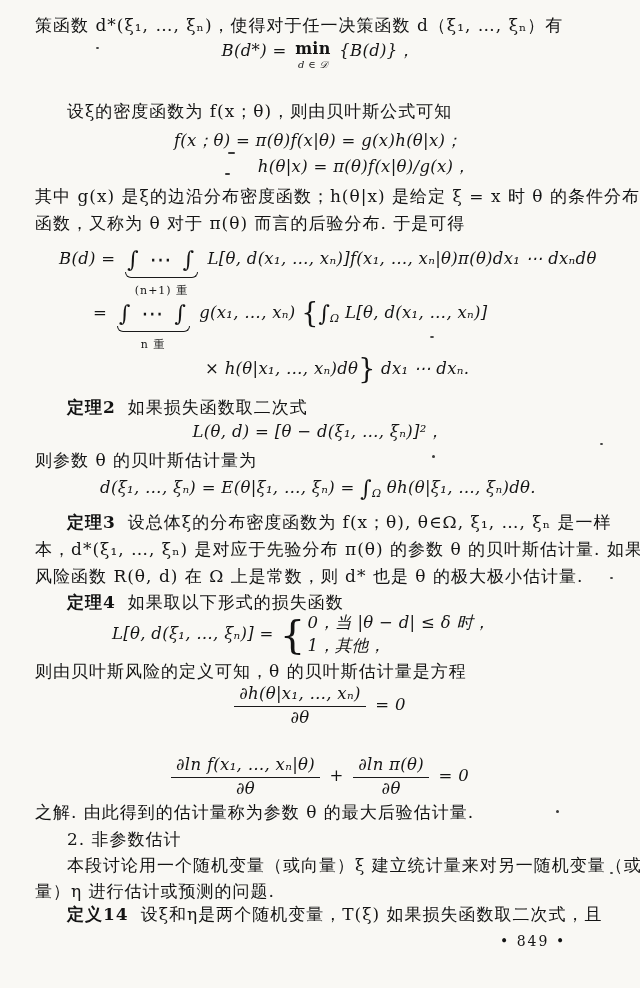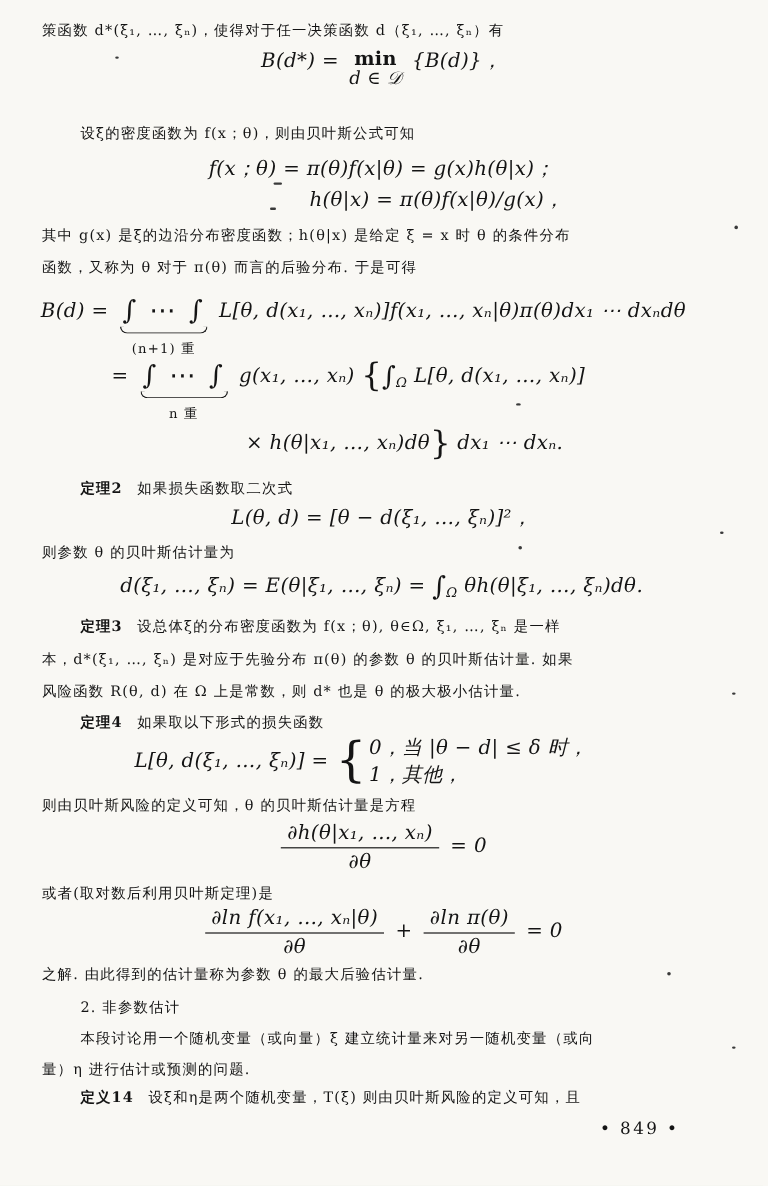--- a/index.html
+++ b/index.html
@@ -6,29 +6,29 @@
   body{width:640px;height:988px;background:#efeeea;overflow:hidden;}
   .page{
     position:relative;width:640px;height:988px;
     background:#f9f8f4;
     color:#141414;
     font-family:"DejaVu Serif","Liberation Serif",serif;
     overflow:hidden;
   }
   .abs{position:absolute;white-space:nowrap;}
   
-  .t{font-size:12px;letter-spacing:1px;line-height:22px;text-align:right;}
+  .t{font-size:17px;letter-spacing:1px;line-height:22px;text-align:right;}
   .thm-label{font-weight:700;margin-right:12px;}
   
   .f{font-size:16.5px;font-style:italic;letter-spacing:0.3px;line-height:22px;}
   .center{left:0;width:636px;text-align:center;}
   
   .stackgroup{display:inline-flex;flex-direction:column;align-items:center;vertical-align:top;margin:0 3px;}
   .stack-top{font-style:normal;font-weight:700;font-size:16px;line-height:18px;}
-  .stack-sub{font-size:15px;line-height:12px;margin-top:1px;}
+  .stack-sub{font-size:10px;line-height:12px;margin-top:1px;}
   
   .ubgroup{display:inline-flex;flex-direction:column;vertical-align:top;margin:0 4px;}
   .ints{font-size:22px;font-style:normal;line-height:24px;letter-spacing:2px;padding:0 2px;}
   .ubrace{align-self:stretch;height:5px;border-left:1.5px solid #1a1a1a;border-right:1.5px solid #1a1a1a;border-bottom:1.5px solid #1a1a1a;border-radius:0 0 6px 6px;margin-top:0px;}
   .ublabel{align-self:center;width:0;display:flex;justify-content:center;margin-top:2px;}
   .ublabel span{font-size:11px;font-style:normal;white-space:nowrap;letter-spacing:1px;}
   
   .bigint{font-size:22px;font-style:normal;vertical-align:-3px;}
   .isub{font-size:11px;font-style:italic;}
   
@@ -64,21 +64,21 @@
 
 
   <div class="abs t" style="top:100px;left:67px;">设ξ的密度函数为 f(x；θ)，则由贝叶斯公式可知</div>
 
   <div class="abs f center" style="top:130px;">f(x；θ) = π(θ)f(x|θ) = g(x)h(θ|x)；</div>
   <div class="abs f center" style="top:156px;padding-left:46px;">h(θ|x) = π(θ)f(x|θ)/g(x)，</div>
 
   <div class="abs t" style="top:185px;left:35px;">其中 g(x) 是ξ的边沿分布密度函数；h(θ|x) 是给定 ξ = x 时 θ 的条件分布</div>
   <div class="abs t" style="top:212px;left:35px;">函数，又称为 θ 对于 π(θ) 而言的后验分布. 于是可得</div>
 
-  <div class="abs f" style="top:248px;left:34px;">
+  <div class="abs f" style="top:248px;left:59px;">
     <span>B(d) =</span>
     <span class="ubgroup">
       <span class="ints">∫ ⋯ ∫</span>
       <span class="ubrace"></span>
       <span class="ublabel">
           <span>(n+1) 重</span>
         </span>
     </span>
     <span>L[θ, d(x₁, …, xₙ)]f(x₁, …, xₙ|θ)π(θ)dx₁ ⋯ dxₙdθ</span>
   </div>
@@ -138,42 +138,41 @@
   <div class="abs t" style="top:660px;left:35px;">则由贝叶斯风险的定义可知，θ 的贝叶斯估计量是方程</div>
 
   <div class="abs f center" style="top:684px;">
     <span class="frac">
       <span class="num">∂h(θ|x₁, …, xₙ)</span>
       <span class="den">∂θ</span>
     </span>
     <span>= 0</span>
   </div>
 
-  <div class="abs t" style="top:733px;left:35px;">或者(取对数后利用贝叶斯定理)是</div>
 
   <div class="abs f center" style="top:755px;">
     <span class="frac">
       <span class="num">∂ln f(x₁, …, xₙ|θ)</span>
       <span class="den">∂θ</span>
     </span>
     <span>+</span>
     <span class="frac">
       <span class="num">∂ln π(θ)</span>
       <span class="den">∂θ</span>
     </span>
     <span>= 0</span>
   </div>
 
   <div class="abs t" style="top:801px;left:35px;">之解. 由此得到的估计量称为参数 θ 的最大后验估计量.</div>
   <div class="abs t" style="top:828px;left:67px;">2. 非参数估计</div>
   <div class="abs t" style="top:854px;left:67px;">本段讨论用一个随机变量（或向量）ξ 建立统计量来对另一随机变量（或向</div>
   <div class="abs t" style="top:880px;left:35px;">量）η 进行估计或预测的问题.</div>
 
   <div class="abs t" style="top:903px;left:67px;">
-    <span class="thm-label">定义14</span><span>设ξ和η是两个随机变量，T(ξ) 则由贝叶斯风险的定义可知，且</span>
+    <span class="thm-label">定义14</span><span>设ξ和η是两个随机变量，T(ξ) 如果损失函数取二次式，且</span>
   </div>
 
   <div class="abs pagenum" style="top:933px;left:500px;">• 849 •</div>
 
   <div class="speck" style="top:47px;left:96px;width:3px;height:2px;"></div>
   <div class="speck" style="top:152px;left:228px;width:7px;height:2px;border-radius:1px;"></div>
   <div class="speck" style="top:173px;left:225px;width:5px;height:2px;border-radius:1px;"></div>
   <div class="speck" style="top:188px;left:612px;width:3px;height:3px;"></div>
   <div class="speck" style="top:455px;left:432px;width:3px;height:3px;"></div>
   <div class="speck" style="top:443px;left:600px;width:3px;2px;height:2px;"></div>

